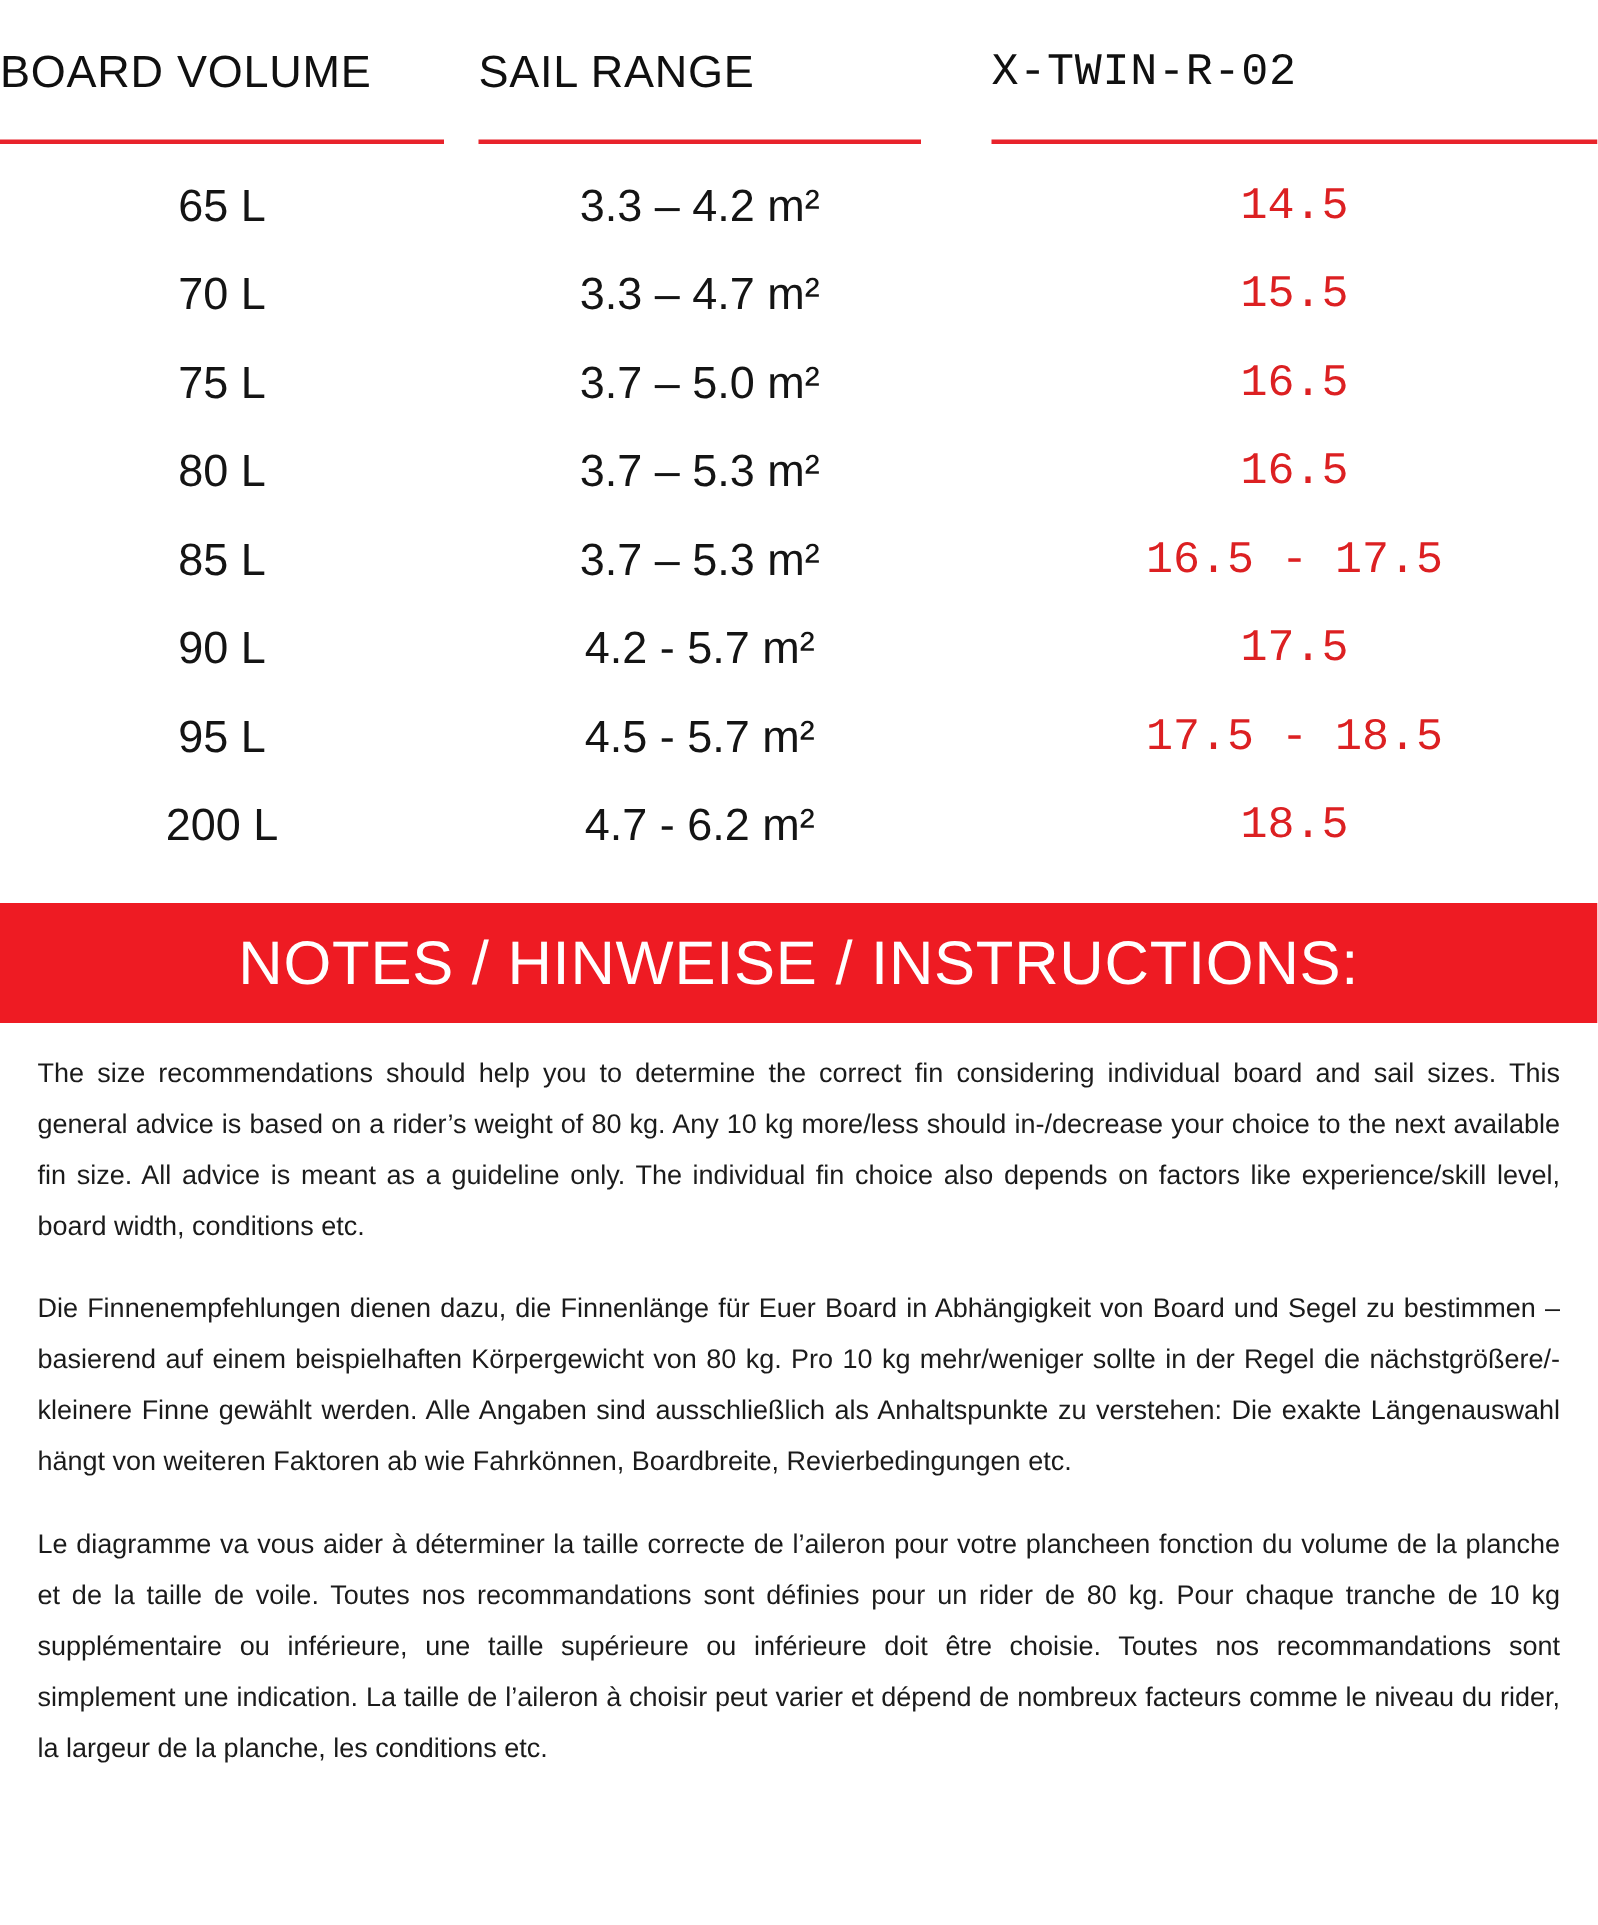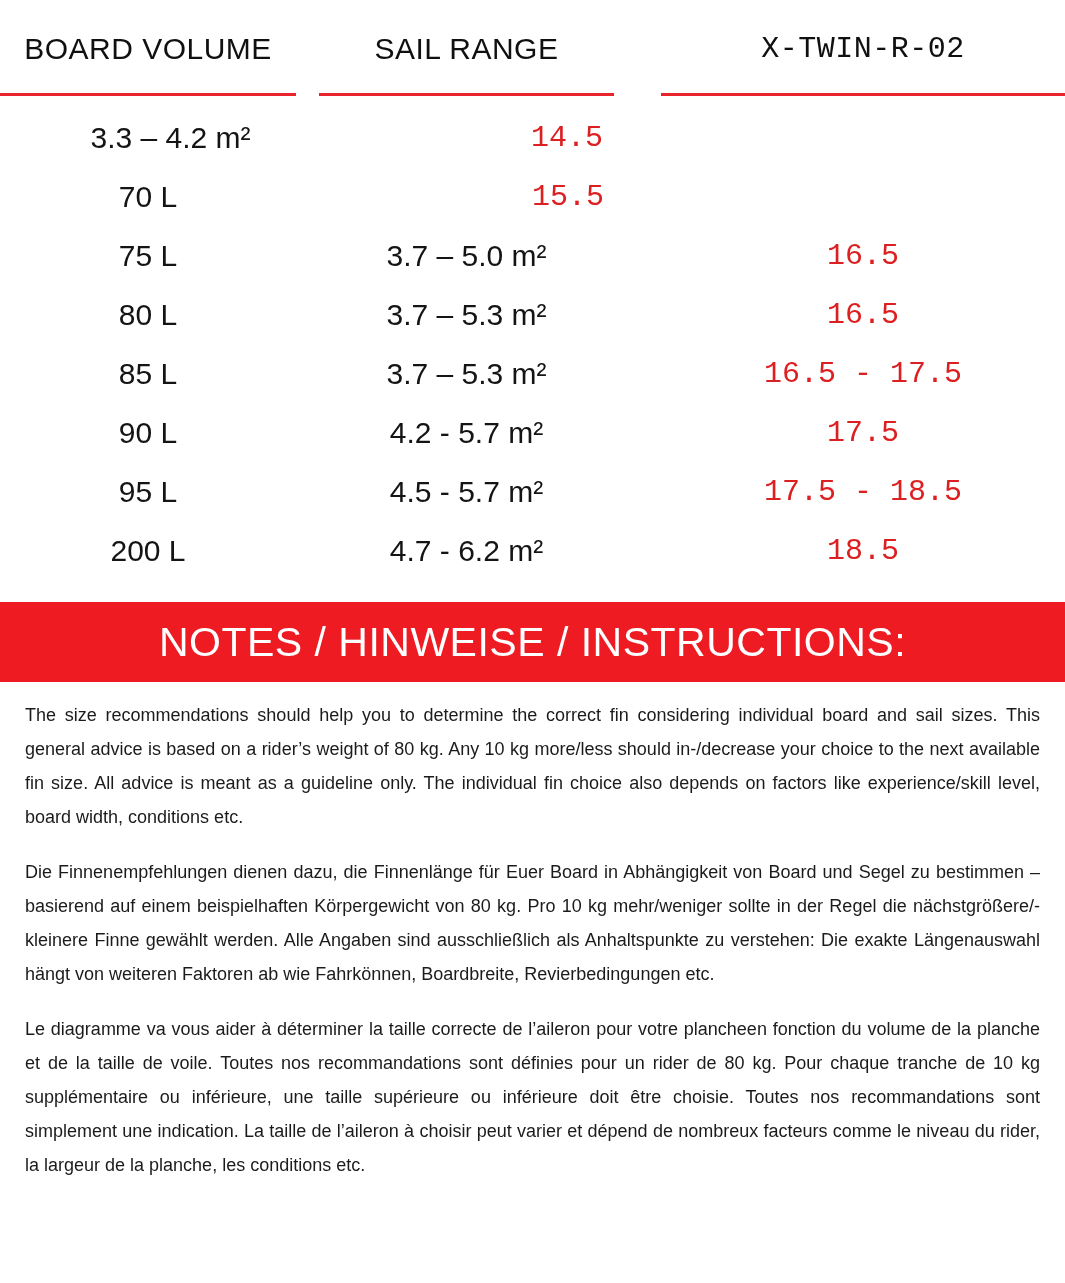--- a/index.html
+++ b/index.html
@@ -23,21 +23,20 @@
   .fin-table { padding-top: 33px; }
 
   .flex-row { display: flex; }
   .col-1 { width: 296px; }
   .gap-1 { width: 23px; }
   .col-2 { width: 295px; }
   .gap-2 { width: 47px; }
   .col-3 { width: 404px; font-family: Liberation Mono, monospace; }
 
   .hcell {
-    text-align: center;
     font-size: 30px;
     line-height: 32px;
     color: #101010;
     letter-spacing: 0.5px;
   }
   .h-underline {
     border-bottom: 3px solid var(--line_red);
     margin-top: 28px;
   }
 
@@ -95,29 +94,31 @@
     <div class="gap-2"></div>
     <div class="col-3">
       <div class="hcell">X-TWIN-R-02</div>
       <div class="h-underline"></div>
     </div>
   </div>
 
   <div class="tbody">
 
     <div class="flex-row trow">
+      <div class="col-1 cell">65 L</div>
       <div class="gap-1"></div>
       <div class="col-2 cell">3.3 – 4.2 m²</div>
       <div class="gap-2"></div>
       <div class="col-3 cell fin">14.5</div>
     </div>
 
     <div class="flex-row trow">
       <div class="col-1 cell">70 L</div>
       <div class="gap-1"></div>
+      <div class="col-2 cell">3.3 – 4.7 m²</div>
       <div class="gap-2"></div>
       <div class="col-3 cell fin">15.5</div>
     </div>
 
     <div class="flex-row trow">
       <div class="col-1 cell">75 L</div>
       <div class="gap-1"></div>
       <div class="col-2 cell">3.7 – 5.0 m²</div>
       <div class="gap-2"></div>
       <div class="col-3 cell fin">16.5</div>

